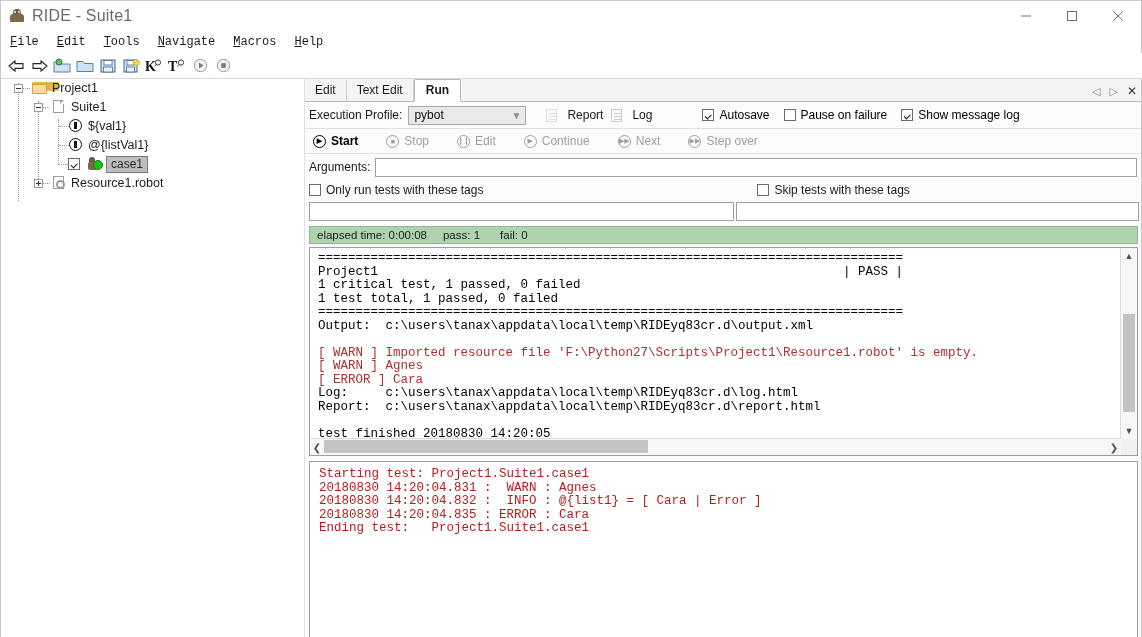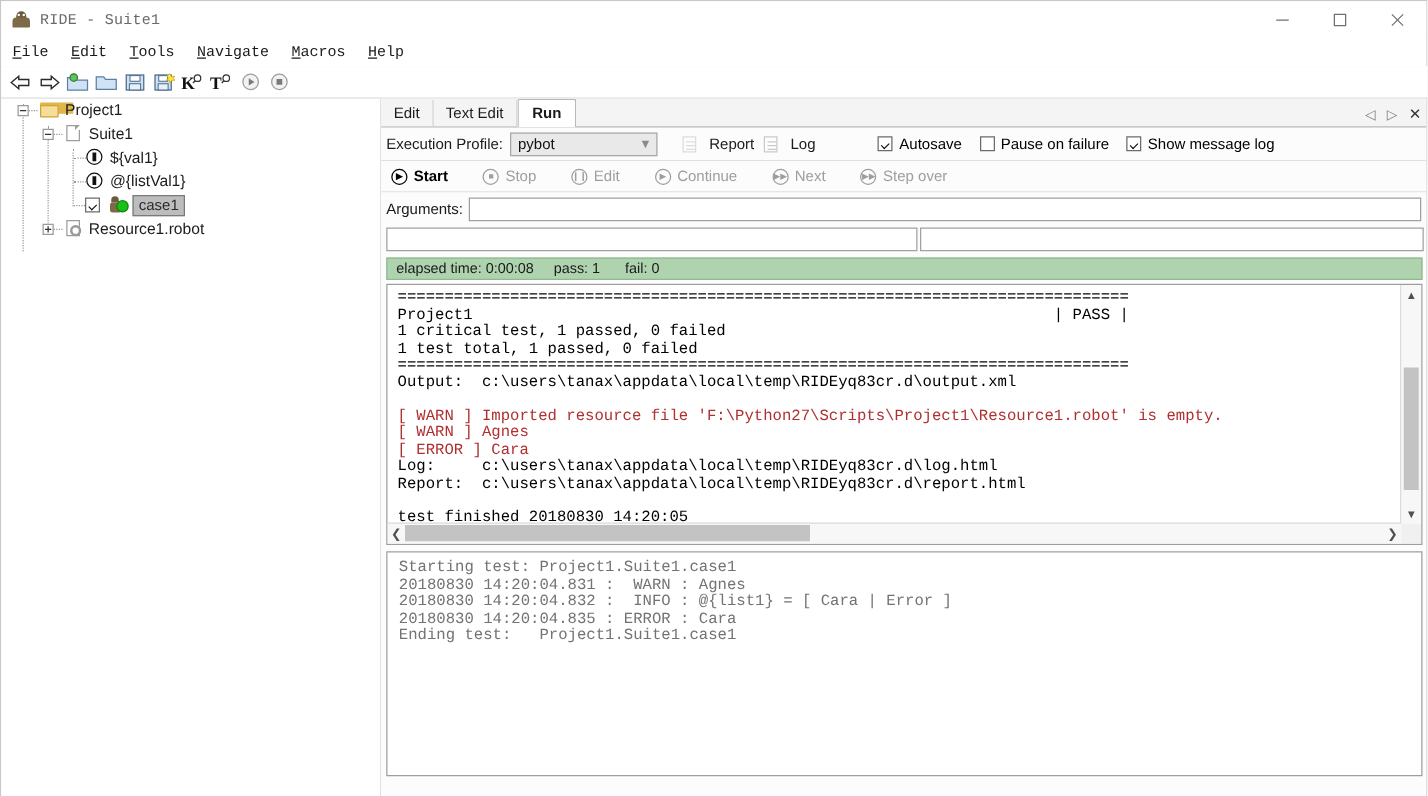--- a/index.html
+++ b/index.html
@@ -36,21 +36,21 @@
   .title-icon .body {
     position:absolute; left:1px; top:6px; width:14px; height:8px;
     background:#7d6a46; border-radius: 3px 3px 1px 1px;
   }
   .title-icon .eye1, .title-icon .eye2 {
     position:absolute; top:3px; width:2px; height:2px; background:#fff; border-radius:50%;
   }
   .title-icon .eye1 { left:5px; }
   .title-icon .eye2 { left:9px; }
   .title-text {
-    font-size: 12px; color: #6a6a6a; letter-spacing: .2px; font-family: Liberation Mono, monospace;
+    font-size: 16px; color: #6a6a6a; letter-spacing: .2px;
   }
   .winbtns { position:absolute; right:0; top:0; height:30px; display:flex; }
   .winbtn {
     width: 46px; height: 30px; display:flex; align-items:center; justify-content:center;
     color:#6f6f6f;
   }
   .winbtn svg { display:block; }
 
   
   .menubar {
@@ -247,21 +247,21 @@
   .hscroll .thumb { position:absolute; left:14px; top:1px; height:13px; width:324px; background:#c3c3c3; }
   .corner { position:absolute; right:0; bottom:0; width:16px; height:16px; background:#f0f0f0;}
 
   .msglog {
     position:relative; margin: 5px 3px 0 4px; border:1px solid #9e9e9e;
     background:#fff; height:180px; box-sizing:border-box; overflow:hidden;
   }
   .msglog pre {
     margin:0; padding:6px 0 0 9px;
     font-family:"Liberation Mono","DejaVu Sans Mono",monospace;
-    font-size:12.5px; line-height:13.5px; white-space:pre; color:#737373;
+    font-size:12.5px; line-height:13.5px; white-space:pre; color:#b91c1c;
   }
 </style>
 </head>
 <body>
 
 <div id="app">
 
   <div class="titlebar">
     <div class="title-icon">
       <div class="head"></div>
@@ -494,20 +494,26 @@
         <span class="circ">▶▶</span>
         <span>Step over</span>
       </div>
     </div>
 
     <div class="argrow">
       <span class="lbl">Arguments:</span>
       <input class="txtinput" style="width: 762px; margin-left: 5px;" value="">
     </div>
 
+    <div class="tagrow">
+      <span class="cbx" style="margin-right:5px;"></span>
+      <span class="lbl">Only run tests with these tags</span>
+      <span class="cbx" style="margin-left:274px; margin-right:5px;"></span>
+      <span class="lbl">Skip tests with these tags</span>
+    </div>
 
     <div class="tagfields">
       <input class="txtinput" style="width: 425px;" value="">
       <input class="txtinput" style="width: 403px; margin-left: 2px;" value="">
     </div>
 
     <div class="progress">
       <span>elapsed time: 0:00:08</span>
       <span style="margin-left:16px;">pass: 1</span>
       <span style="margin-left:20px;">fail: 0</span>

